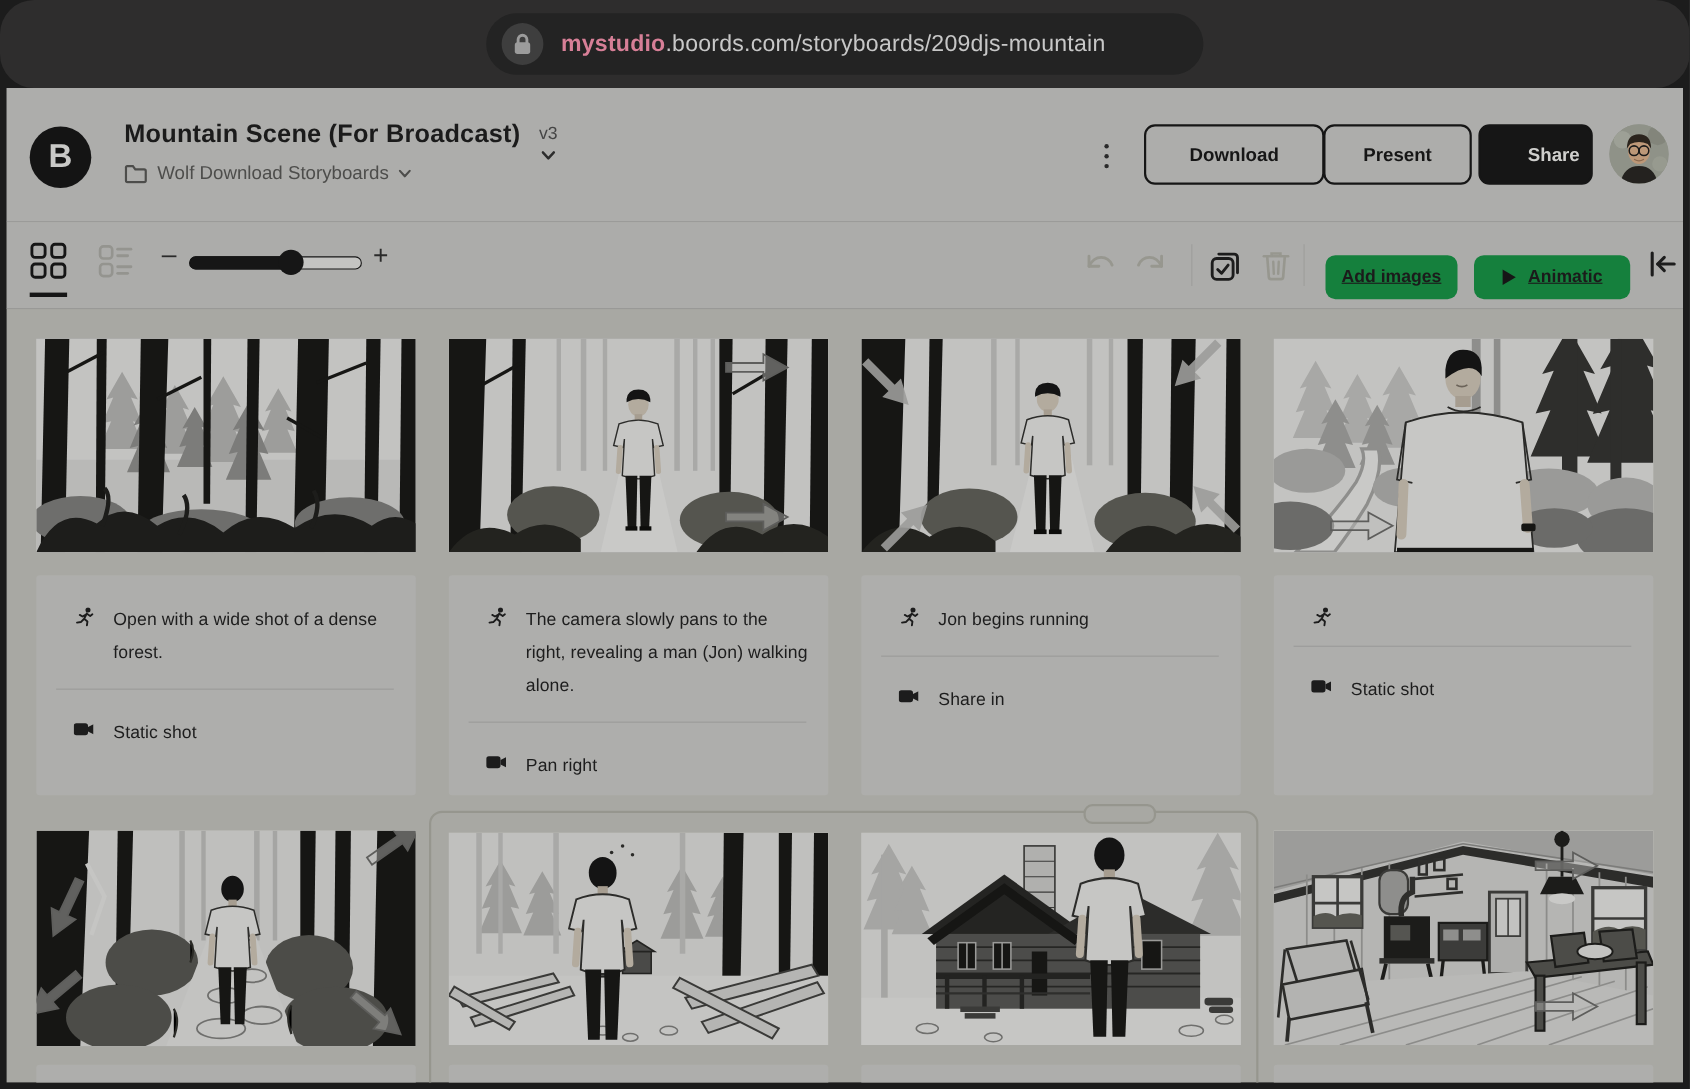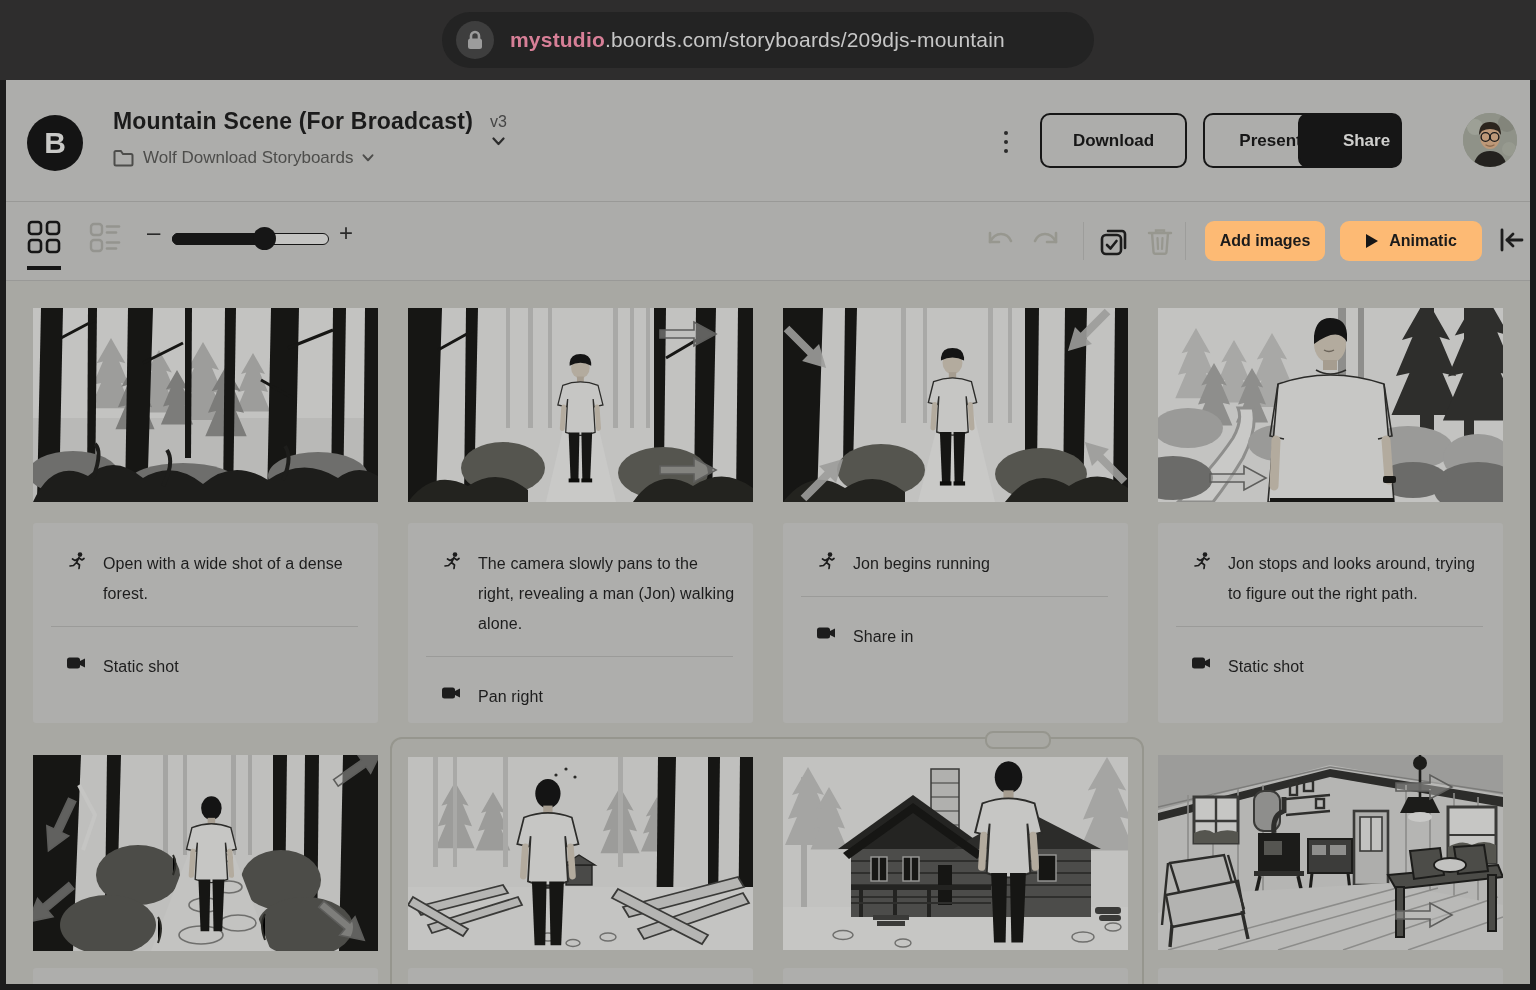--- a/index.html
+++ b/index.html
@@ -1,20 +1,20 @@
 <!DOCTYPE html>
 <html><head>
 <meta charset="utf-8">
 <style>
   html,body{margin:0;padding:0;background:#1c1c1c;}
   .screen{position:relative;width:1536px;height:990px;background:#1c1c1c;overflow:hidden;
           font-family:"Liberation Sans",sans-serif;-webkit-font-smoothing:antialiased;}
   
   .topbar{position:absolute;left:0;top:0;width:1536px;height:80px;background:#2e2d2d;
-          display:flex;align-items:center;justify-content:center;}
+          display:flex;align-items:center;justify-content:center;border-radius:31px;}
   .urlpill{height:56px;min-width:612px;background:#232323;border-radius:28px;
            display:flex;align-items:center;gap:16px;padding:0 26px 0 14px;}
   .lockwrap{width:38px;height:38px;border-radius:50%;background:#3e3e3e;
             display:flex;align-items:center;justify-content:center;}
   .urltext{font-size:21px;color:#c7c7c7;letter-spacing:.2px;white-space:nowrap;}
   .urltext b{color:#d77f97;font-weight:700;}
   
   .window{position:absolute;left:6px;top:80px;width:1524px;height:904px;background:#a8a8a3;overflow:hidden;}
   .hdr{position:absolute;left:0;top:0;width:100%;height:121px;background:#adadab;border-bottom:1px solid #999997;}
   .tbar{position:absolute;left:0;top:122px;width:100%;height:78px;background:#acacaa;border-bottom:1px solid #999997;}
@@ -33,22 +33,22 @@
   .avatar{position:absolute;left:1457px;top:33px;width:54px;height:54px;border-radius:50%;overflow:hidden;background:#8e9187;}
   
   .viewicon{position:absolute;top:18px;width:34px;height:34px;}
   .active-underline{position:absolute;left:21px;top:64px;width:34px;height:4px;background:#161616;}
   .ztext{position:absolute;top:20px;font-size:24px;color:#2a2a2a;font-weight:500;}
   .slider{position:absolute;left:166px;top:31px;width:155px;height:10px;border-radius:6px;background:#c4c4c2;
           border:1.5px solid #161616;cursor:pointer;}
   .slider .fill{position:absolute;left:-1px;top:-1.5px;height:10px;width:93px;background:#161616;border:1.5px solid #161616;border-radius:6px 0 0 6px;}
   .slider .thumb{position:absolute;left:80px;top:-7.5px;width:23px;height:23px;border-radius:50%;background:#161616;}
   .tdiv{position:absolute;top:20px;width:1px;height:38px;background:#9d9d9b;}
-  .pillbtn{position:absolute;top:19px;height:40px;border-radius:9px;background:#fdba74;display:flex;align-items:center;
-           justify-content:center;gap:10px;font-size:16px;font-weight:700;color:#1b1b1b;cursor:pointer;}
+  .pillbtn{position:absolute;top:30px;height:40px;border-radius:9px;background:#15803d;display:flex;align-items:center;
+           justify-content:center;gap:10px;font-size:16px;font-weight:700;color:#1b1b1b;cursor:pointer;text-decoration:underline;}
   
   .frame-img{position:absolute;width:345px;background:#c2c2c0;overflow:hidden;cursor:pointer;}
   .card{position:absolute;width:345px;background:#aeaeac;border-radius:3px;box-sizing:border-box;
         padding:26px 18px 20px 16px;cursor:text;}
   .crow{display:flex;align-items:flex-start;gap:0;}
   .cicon{width:54px;flex:0 0 54px;display:flex;justify-content:center;padding-top:3px;}
   .ctext{font-size:16px;line-height:30px;color:#1d1d1d;letter-spacing:.1px;}
   .cdivider{height:1px;background:#9b9b99;margin:17px 2px 25px 2px;}
   .group-outline{position:absolute;left:384px;top:657px;width:750px;height:330px;border:2px solid #96968e;
                  border-radius:12px;pointer-events:none;}
@@ -133,23 +133,23 @@
       <span>Wolf Download Storyboards</span>
       <svg width="12" height="8" viewBox="0 0 13 9">
         <path d="M1.5,1.5 L6.5,7 L11.5,1.5" fill="none" stroke="#4d4d4b" stroke-width="2.2" stroke-linecap="round" stroke-linejoin="round"></path>
       </svg>
     </div>
     <div class="kebab">
         <i></i>
         <i></i>
         <i></i>
       </div>
-    <button class="btn" style="left:1034px;width:147px;">Download</button>
+    <button class="btn" style="left:1034px;width:164px;">Download</button>
     <button class="btn" style="left:1197px;width:135px;">Present</button>
-    <button class="btn dark" style="left:1292px;width:104px;padding-left:39px;">Share</button>
+    <button class="btn dark" style="left:1338px;width:104px;padding-left:39px;">Share</button>
     <div class="avatar">
       <svg width="54" height="54" viewBox="0 0 54 54">
         <rect width="54" height="54" fill="#8f9288"></rect>
         <circle cx="12" cy="14" r="8" fill="#a3a69c" opacity=".7"></circle>
         <circle cx="44" cy="10" r="9" fill="#7d8076" opacity=".7"></circle>
         <circle cx="46" cy="36" r="7" fill="#9da095" opacity=".6"></circle>
         <path d="M10,54 Q13,38 27,38 Q41,38 44,54 Z" fill="#24221f"></path>
         <ellipse cx="27" cy="24" rx="10" ry="12" fill="#bd9878"></ellipse>
         <path d="M16,22 Q16,9 27,9 Q38,9 38,22 L35,18 Q27,14 19,18 Z" fill="#2b241d"></path>
         <circle cx="22.5" cy="24" r="4.4" fill="none" stroke="#1a1a1a" stroke-width="1.4"></circle>
@@ -444,21 +444,20 @@
       </div>
     </div>
 
     <div class="card" style="left:1152px;top:443px;height:200px;">
       <div class="crow">
         <span class="cicon">
           <svg width="19" height="18" viewBox="0 0 18 18">
               <use href="#sym-runner-icon"></use>
             </svg>
         </span>
-        <div class="ctext">Jon stops and looks around, trying to figure out the right path.</div>
       </div>
       <div class="cdivider"></div>
       <div class="crow">
         <span class="cicon">
           <svg width="18" height="16" viewBox="0 0 18 16">
               <use href="#sym-cam-icon"></use>
             </svg>
         </span>
         <div class="ctext">Static shot</div>
       </div>

